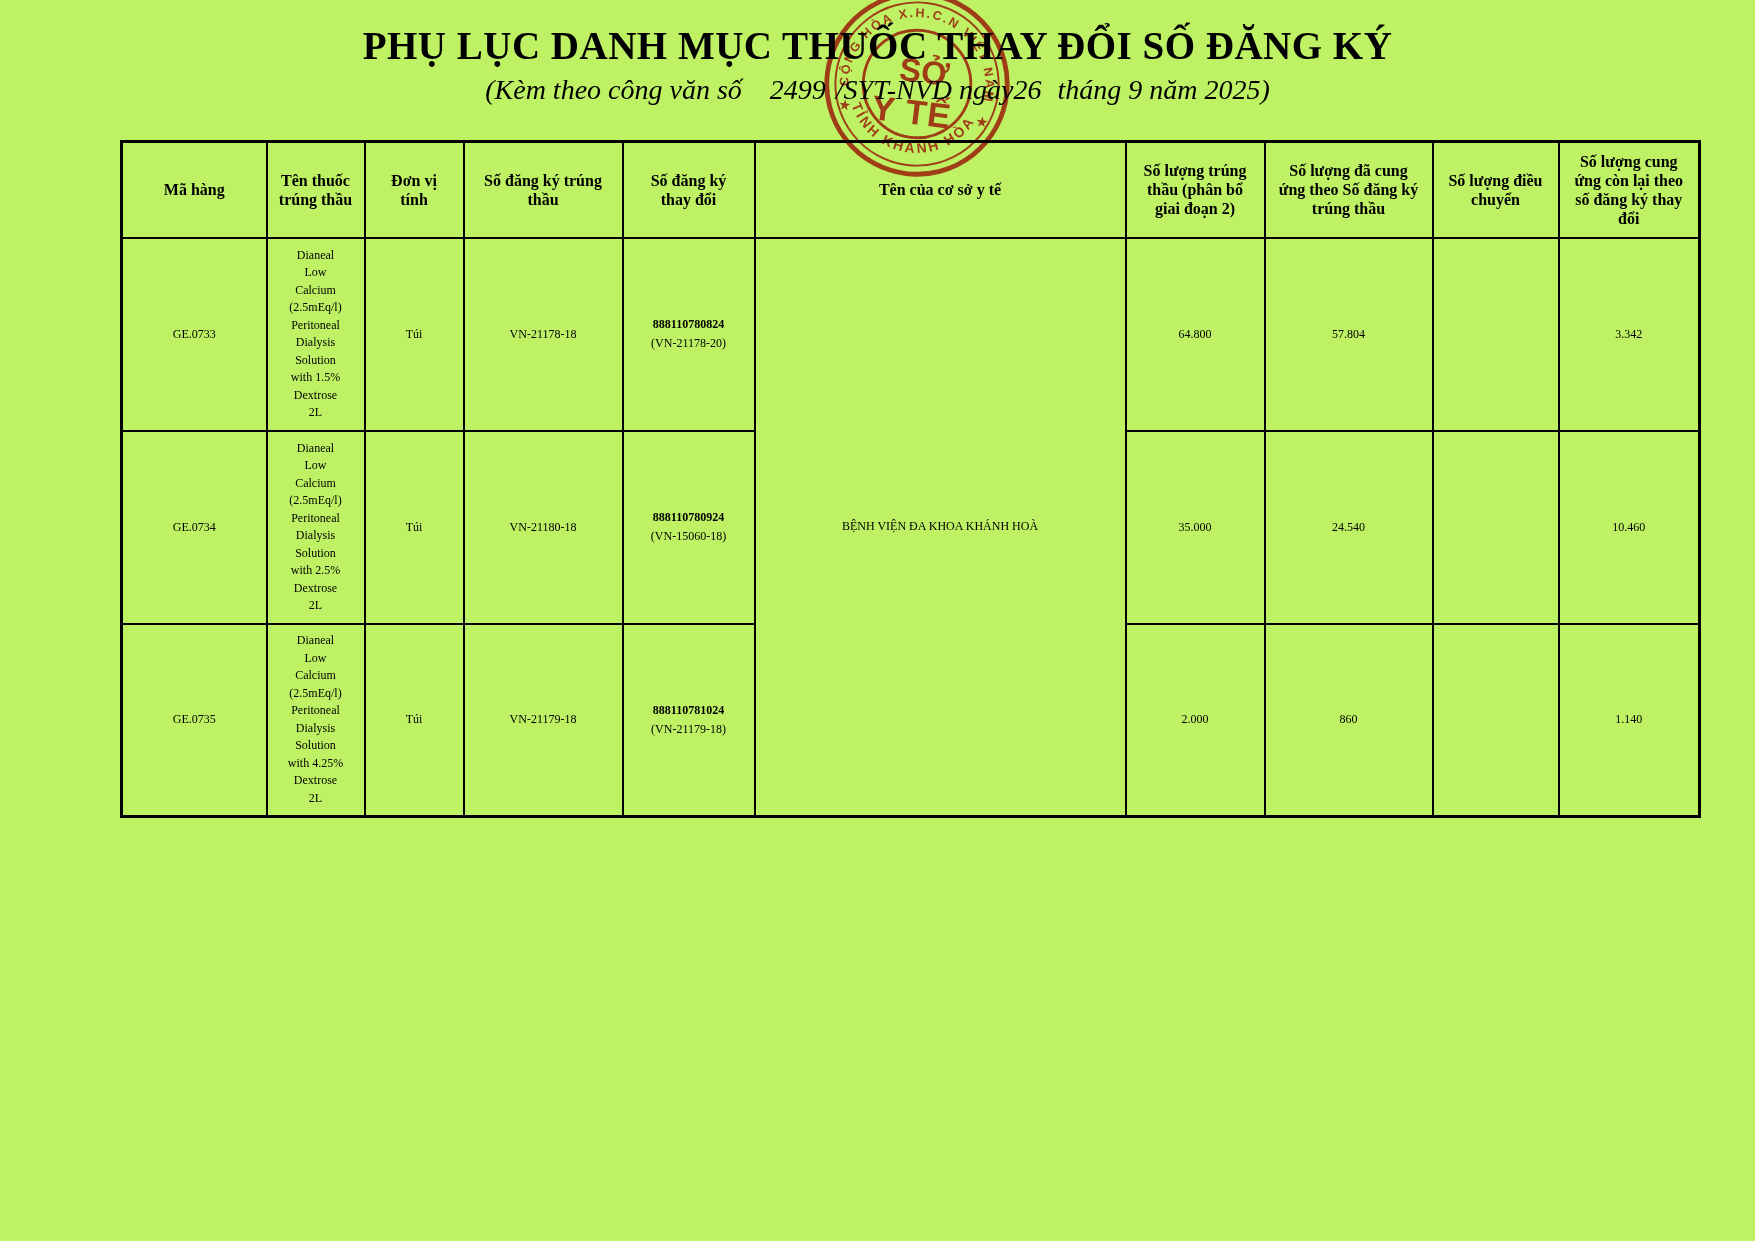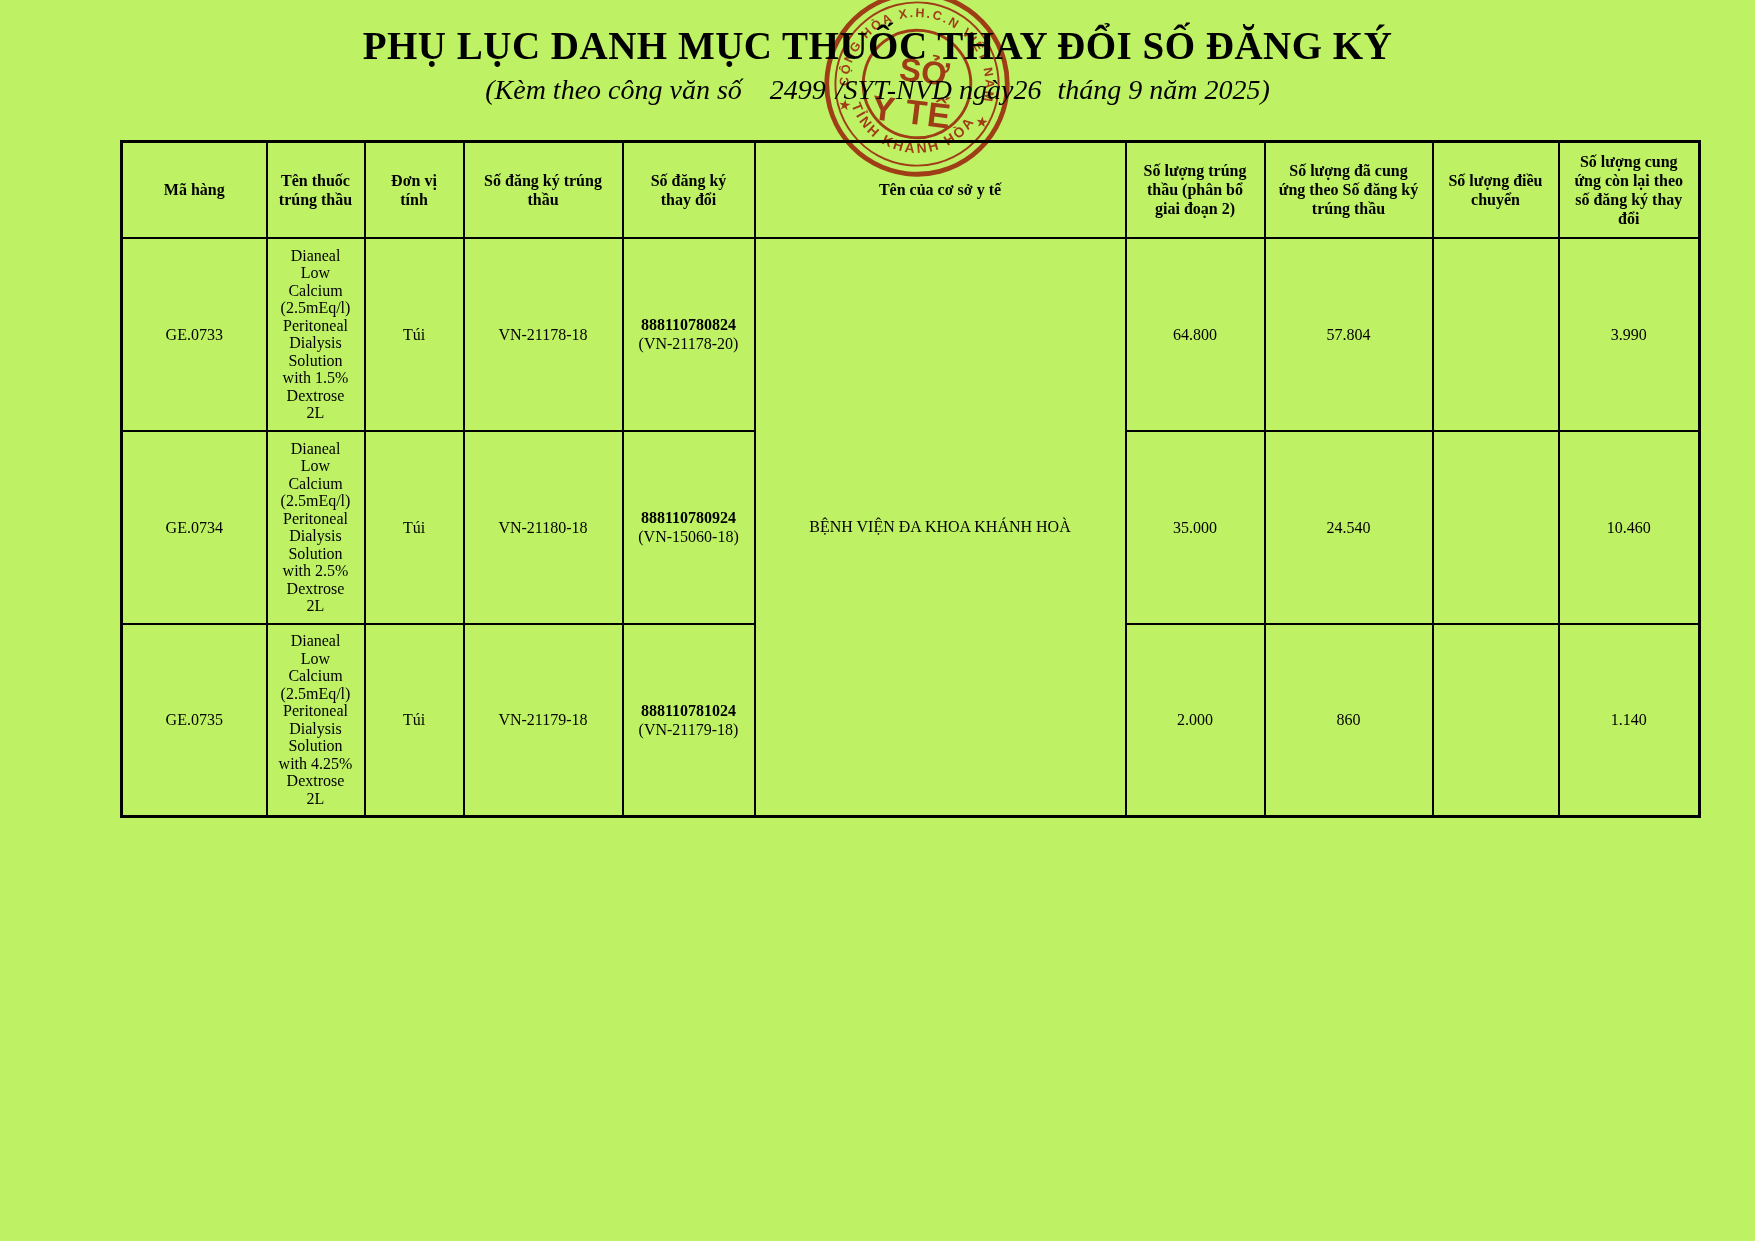--- a/index.html
+++ b/index.html
@@ -36,21 +36,21 @@
     border-collapse:collapse;table-layout:fixed;
     border:3px solid #000;
   }
   table.doc th,table.doc td{
     border:2px solid #000;text-align:center;vertical-align:middle;
     padding:2px 3px;overflow:hidden;
   }
   table.doc thead tr{height:96px;}
   table.doc tbody tr{height:193px;}
   th.hdr{font-size:16px;font-weight:bold;line-height:19px;white-space:pre-line;}
-  td{font-size:16px;line-height:19px;}
+  td{font-size:12px;line-height:19px;}
   td.pre{white-space:pre-line;line-height:17.5px;}
   .regnew{font-weight:bold;display:block;line-height:19px;text-align:center;}
   .regold{display:block;line-height:19px;}
 </style>
 </head>
 <body>
 
 <div class="page">
 
   <div class="title">PHỤ LỤC DANH MỤC THUỐC THAY ĐỔI SỐ ĐĂNG KÝ</div>
@@ -136,21 +136,21 @@
         <td>Túi</td>
         <td>VN-21178-18</td>
         <td>
           <span class="regnew">888110780824</span>
           <span class="regold">(VN-21178-20)</span>
         </td>
         <td rowspan="3">BỆNH VIỆN ĐA KHOA KHÁNH HOÀ</td>
         <td>64.800</td>
         <td>57.804</td>
         <td></td>
-        <td>3.990</td>
+        <td>3.342</td>
       </tr>
       <tr>
         <td>GE.0734</td>
         <td class="pre">Dianeal
 Low
 Calcium
 (2.5mEq/l)
 Peritoneal
 Dialysis
 Solution

